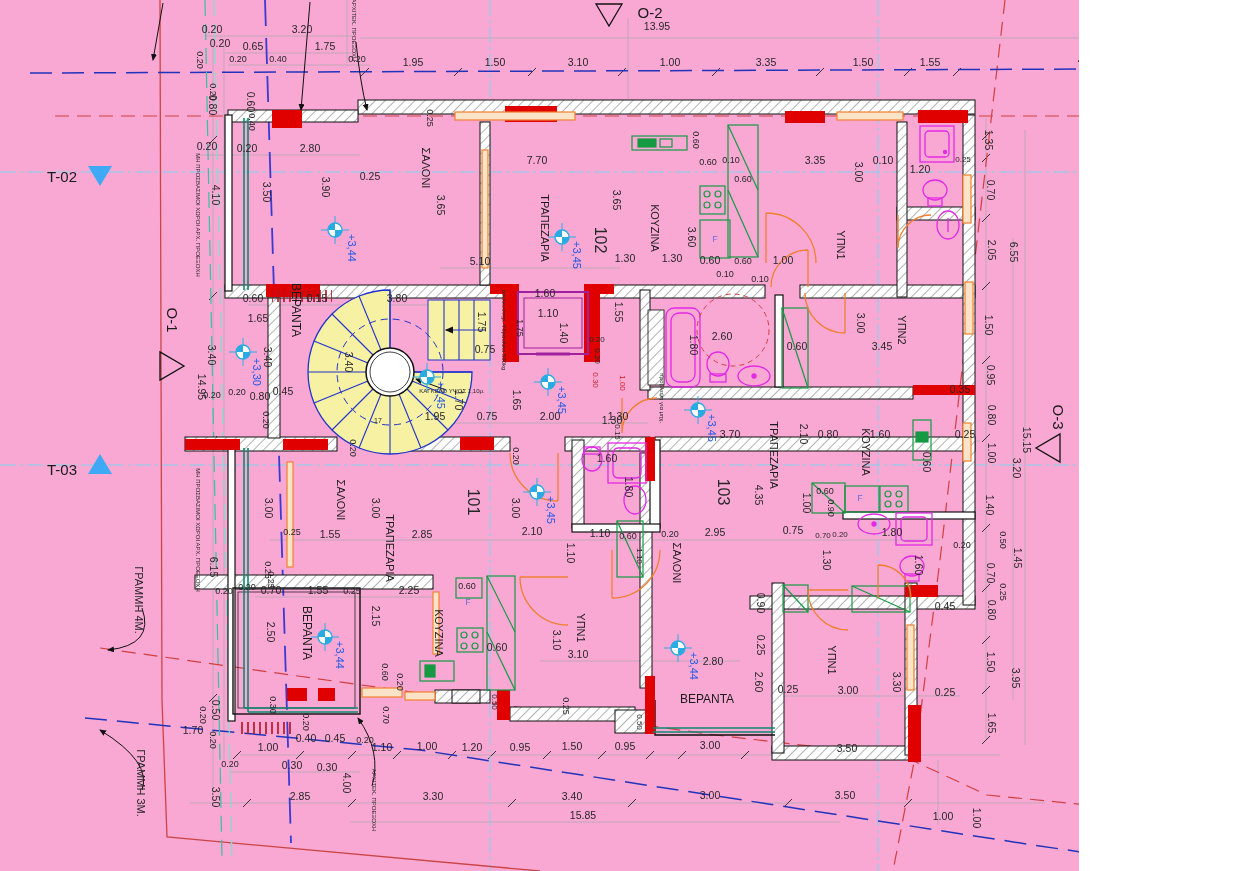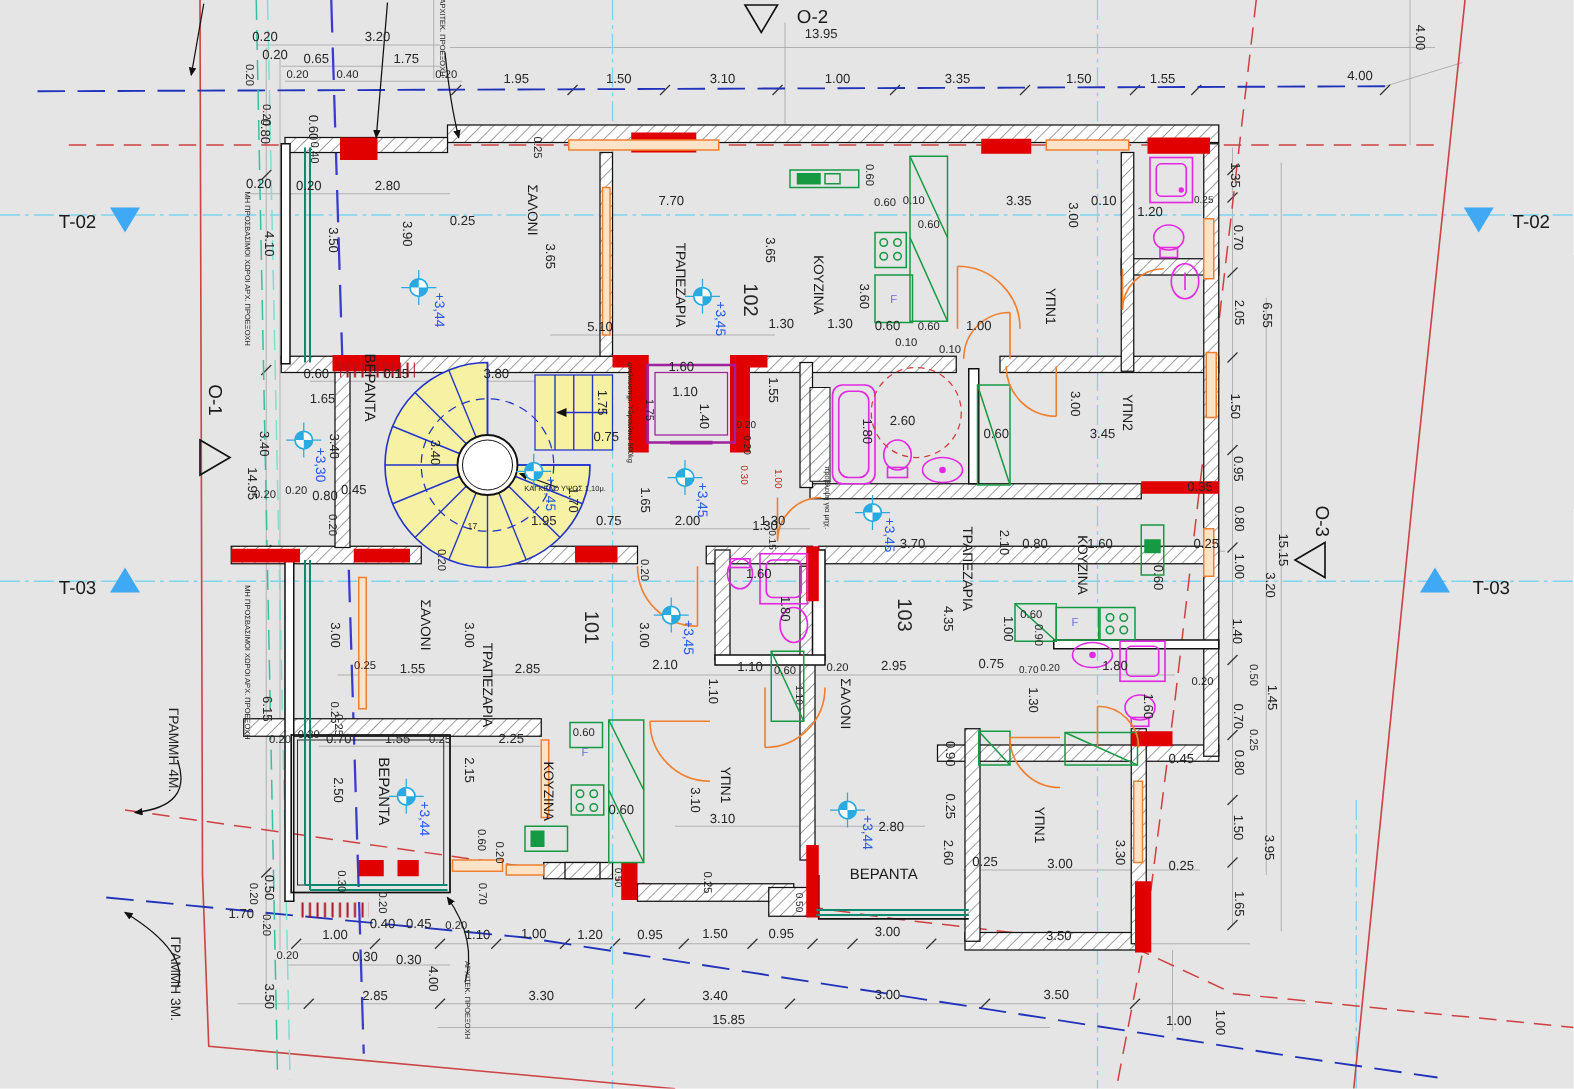--- a/index.html
+++ b/index.html
@@ -1,17 +1,17 @@
 <!DOCTYPE html>
 <html><head>
 <meta charset="utf-8">
 <style>
   html,body{margin:0;padding:0;background:#ffffff;}
   body{font-family:"Liberation Sans", sans-serif;}
-  .canvas{position:relative;width:1259px;height:871px;background:#e5e5e5;overflow:hidden;}
+  .canvas{position:relative;width:1079px;height:871px;background:#f9a8d4;overflow:hidden;}
   svg text{font-family:"Liberation Sans", sans-serif;}
   .marker-text{font-size:15px;fill:#1a1a1a;}
 </style>
 </head>
 <body>
 
 <div class="canvas">
 <svg width="1259" height="871" viewBox="0 0 1259 871" xmlns="http://www.w3.org/2000/svg">
   <defs>
     <pattern id="hatch" width="7" height="7" patternUnits="userSpaceOnUse" patternTransform="rotate(45)">

